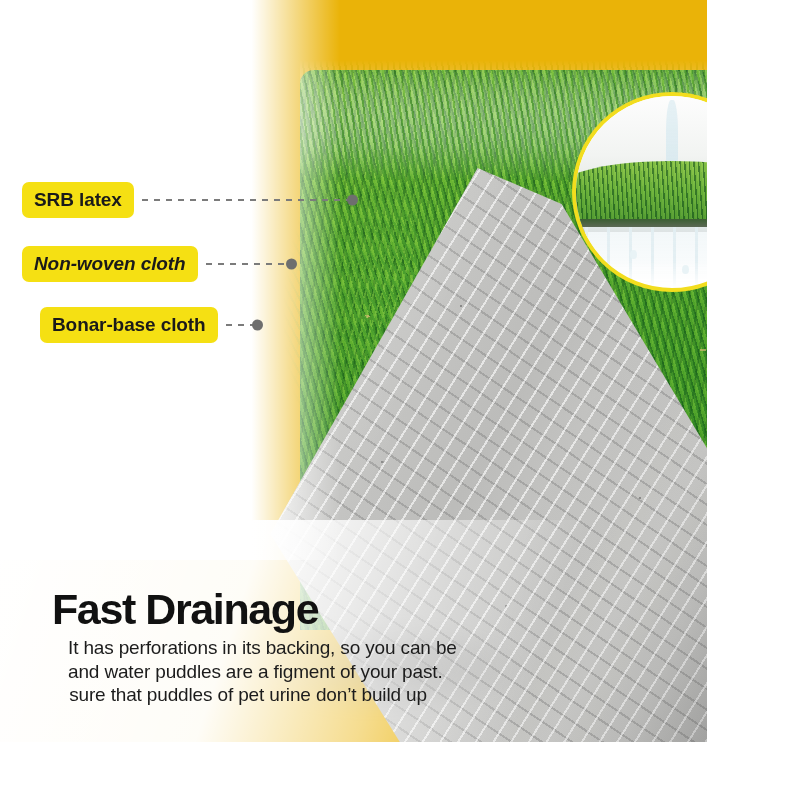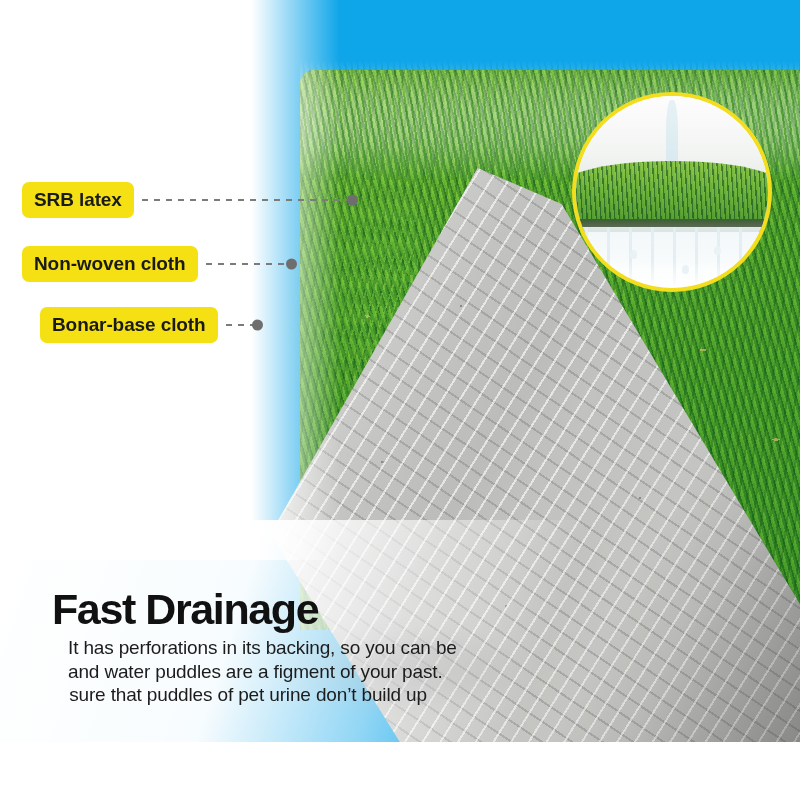--- a/index.html
+++ b/index.html
@@ -7,24 +7,25 @@
     margin: 0;
     padding: 0;
     background: #ffffff;
   }
   body {
     font-family: "Liberation Sans", sans-serif;
   }
 
   #stage {
     position: relative;
-    width: 800px;
+    width: 664px;
     height: 800px;
     overflow: hidden;
-    background: #0ea5e9;
+    background: #eab308;
+    padding-left: 43px;
   }
 
   
   .photo-layer {
     position: absolute;
     inset: 0;
     overflow: hidden;
   }
 
   
@@ -339,21 +340,21 @@
     <div class="inset-droplet" style="left:72%; top:78%;"></div>
   </div>
 
   <div class="callout" style="left:22px; top:182px;">
     <span class="badge">SRB latex</span>
     <span class="leader" style="width:207px;">
       <span class="leader-dot"></span>
     </span>
   </div>
 
-  <div class="callout" style="left:22px; top:246px;">
+  <div class="callout" style="left:22px; top:246px;font-style:italic;">
     <span class="badge">Non-woven cloth</span>
     <span class="leader" style="width:82px;">
       <span class="leader-dot"></span>
     </span>
   </div>
 
   <div class="callout" style="left:40px; top:307px;">
     <span class="badge">Bonar-base cloth</span>
     <span class="leader" style="width:28px;">
       <span class="leader-dot"></span>

